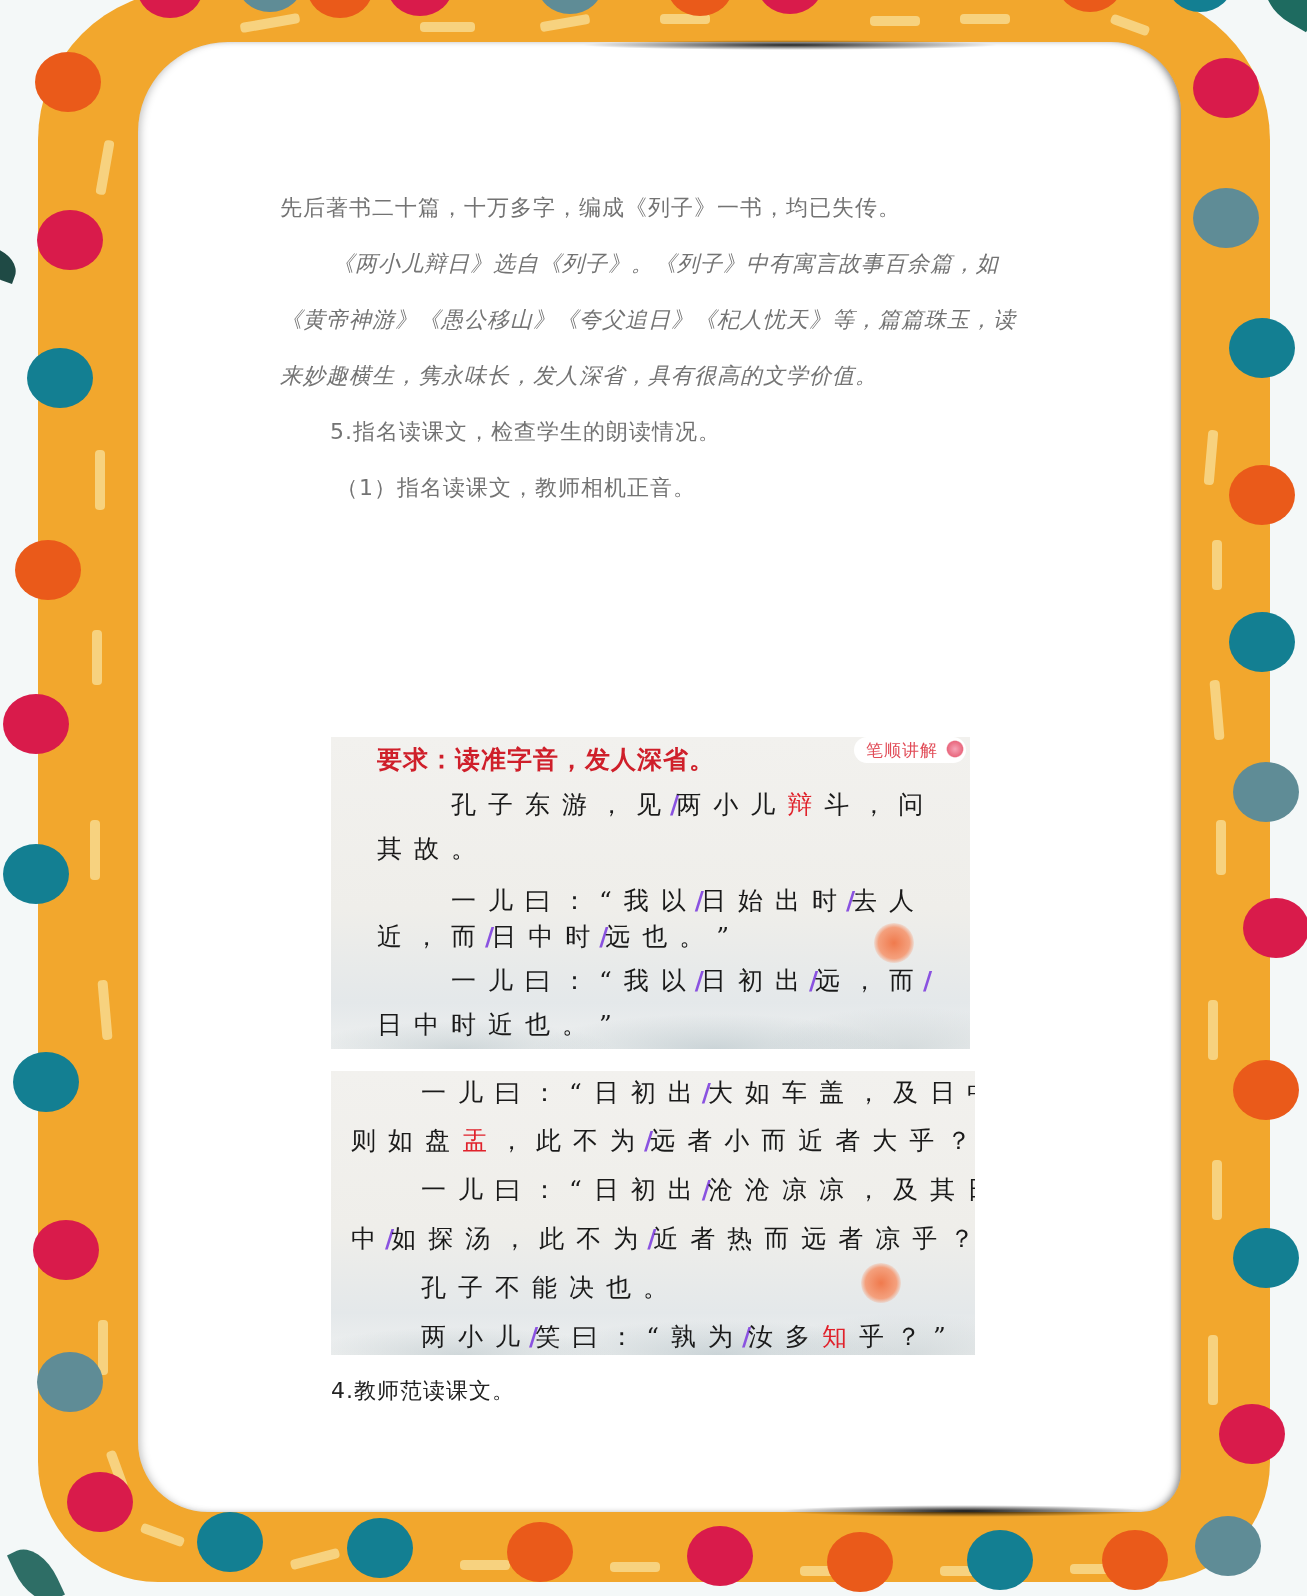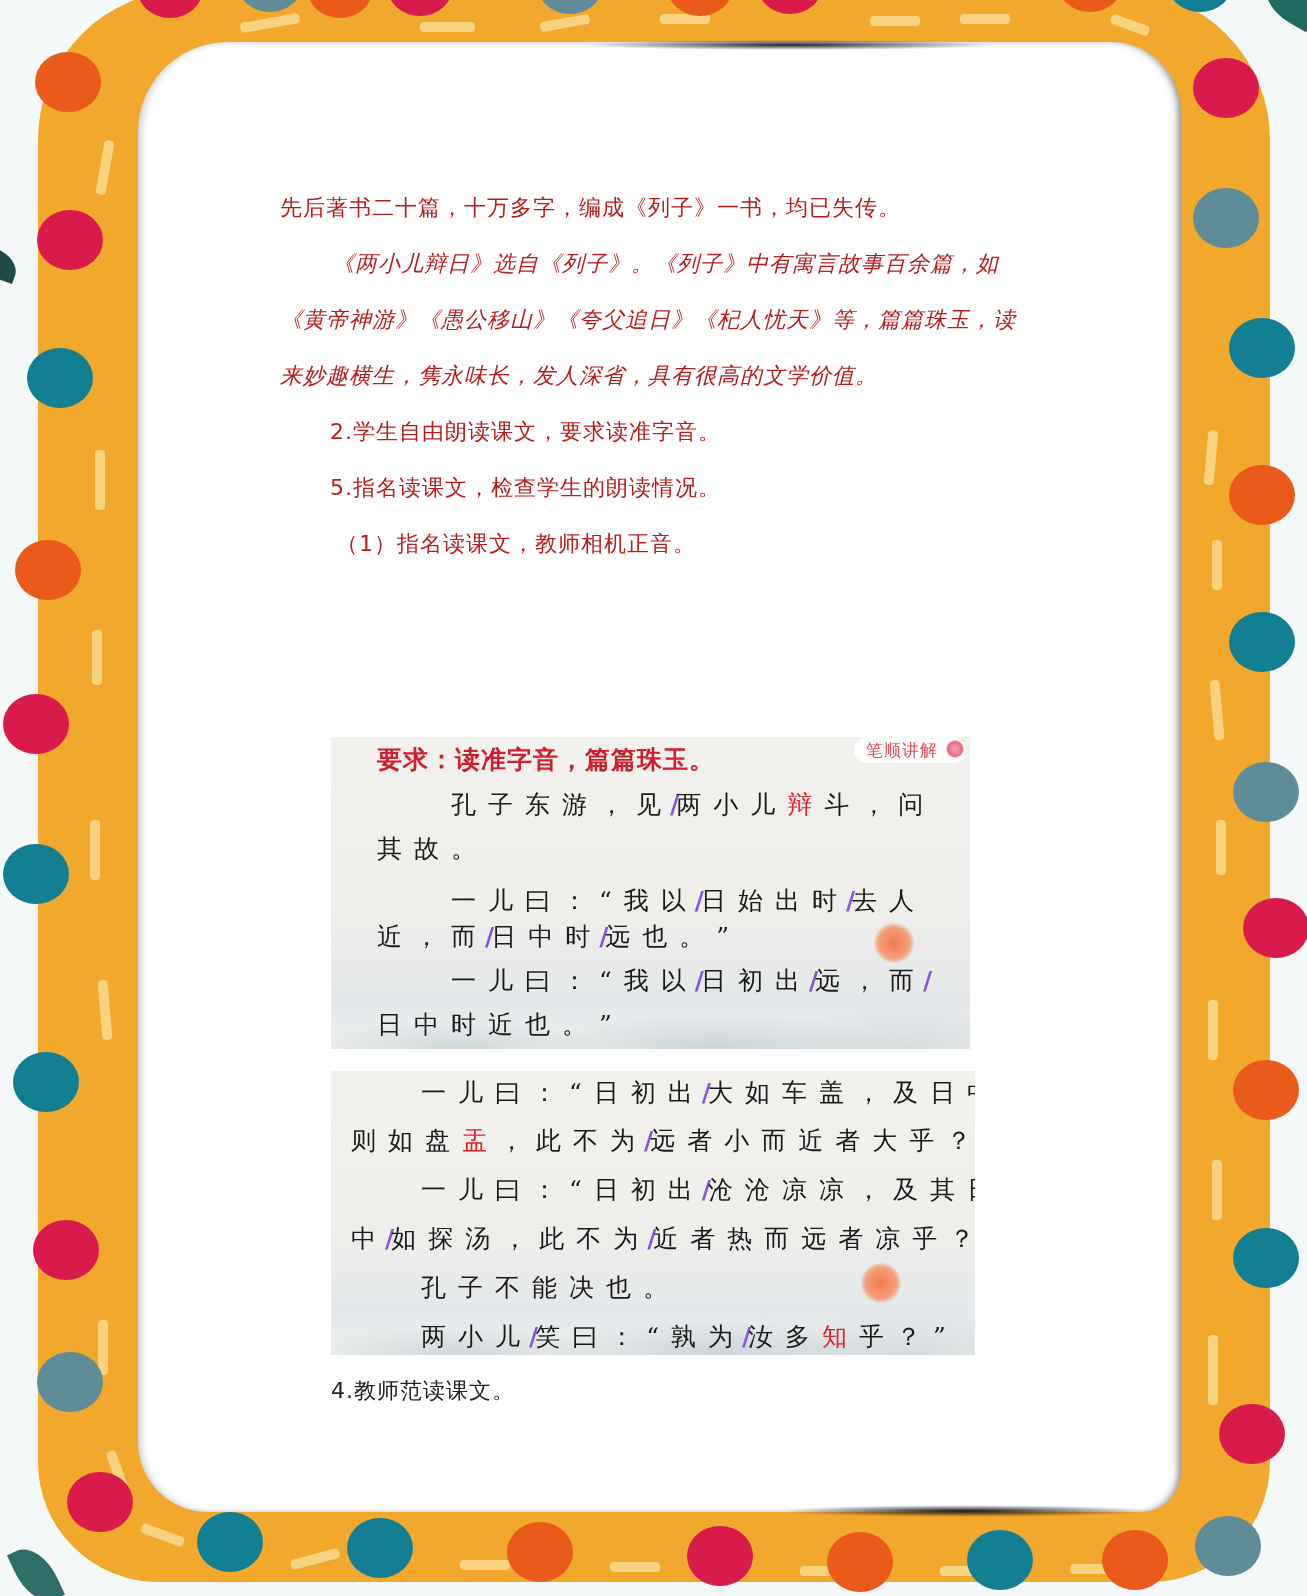--- a/index.html
+++ b/index.html
@@ -28,21 +28,21 @@
     }
     .dot {
       position: absolute; border-radius: 50%;
     }
     .leaf {
       position: absolute; border-radius: 0 70% 0 70%; background: #2e6e66;
     }
 
     .content {
       position: absolute; left: 280px; top: 180px; width: 740px;
-      color: #b91c1c; font-size: 22px; letter-spacing: 1px;
+      color: #737373; font-size: 22px; letter-spacing: 1px;
     }
     .para { line-height: 56px; }
     .indent { text-indent: 52px; font-style: italic; }
     .indent-sm { padding-left: 50px; }
     .indent-xs { padding-left: 56px; }
 
     .slide {
       position: absolute; background: linear-gradient(180deg, #f2f1ee 0%, #efeeea 55%, #e4e8ea 85%, #eef0f0 100%);
       font-family: "DejaVu Serif", "Liberation Serif", serif; color: #1a1a1a; font-size: 25px;
       overflow: hidden;
@@ -157,29 +157,28 @@
 <div class="leaf" style="left:-22px;top:250px;width:40px;height:28px;transform:rotate(20deg);background:#1f4a45;"></div>
 <div class="leaf" style="left:18px;top:1545px;width:36px;height:60px;transform:rotate(-25deg);"></div>
 <div class="leaf" style="left:1260px;top:-20px;width:60px;height:40px;transform:rotate(30deg);background:#1e6b60;"></div>
 <div class="frame-inner"></div>
 <div class="frame-shadow-top"></div>
 <div class="frame-shadow-bottom"></div>
 
 <div class="content">
   <p class="para">先后著书二十篇，十万多字，编成《列子》一书，均已失传。</p>
   <p class="para indent">《两小儿辩日》选自《列子》。《列子》中有寓言故事百余篇，如《黄帝神游》《愚公移山》《夸父追日》《杞人忧天》等，篇篇珠玉，读来妙趣横生，隽永味长，发人深省，具有很高的文学价值。</p>
-  <p class="para indent-sm">2.学生自由朗读课文，要求读准字音。</p>
   <p class="para indent-sm">5.指名读课文，检查学生的朗读情况。</p>
   <p class="para indent-xs">（1）指名读课文，教师相机正音。</p>
 </div>
 
 <div class="slide slide-1">
   <div class="mountain"></div>
   <div class="sun" style="left:543px;top:186px;"></div>
-  <div class="slide-title">要求：读准字音，篇篇珠玉。</div>
+  <div class="slide-title">要求：读准字音，发人深省。</div>
   <div class="badge">
     <span>笔顺讲解</span>
     <span class="badge-flower"></span>
   </div>
   <div class="sline" style="left:120px;top:46px;"><span>孔子东游，见</span><span class="slash">/</span><span>两小儿</span><span class="red">辩</span><span>斗，问</span></div>
   <div class="sline" style="left:46px;top:90px;"><span>其故。</span></div>
   <div class="sline" style="left:120px;top:134px;margin-top:8px;"><span>一儿曰：“我以</span><span class="slash">/</span><span>日始出时</span><span class="slash">/</span><span>去人</span></div>
   <div class="sline" style="left:120px;top:222px;"><span>一儿曰：“我以</span><span class="slash">/</span><span>日初出</span><span class="slash">/</span><span>远，而</span><span class="slash">/</span></div>
   <div class="sline" style="left:46px;top:178px;"><span>近，而</span><span class="slash">/</span><span>日中时</span><span class="slash">/</span><span>远也。”</span></div>
   <div class="sline" style="left:46px;top:266px;"><span>日中时近也。”</span></div>

